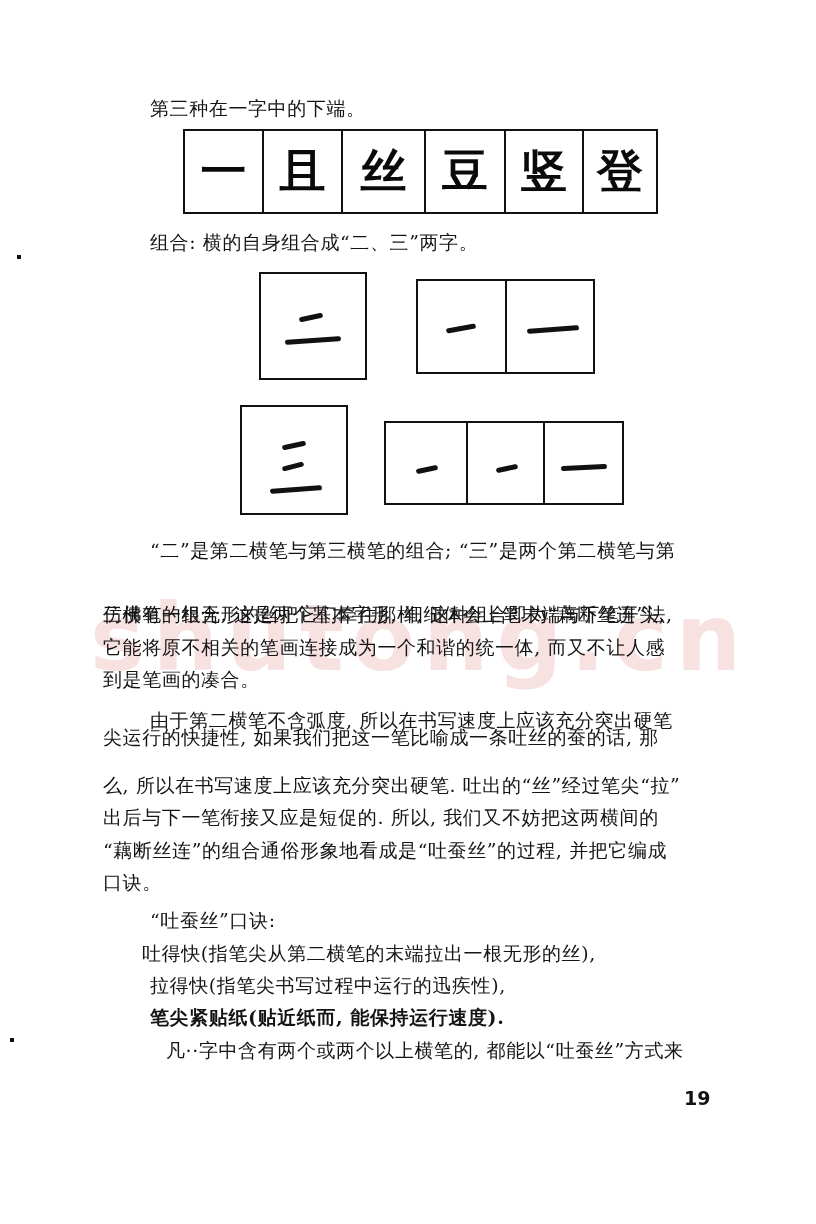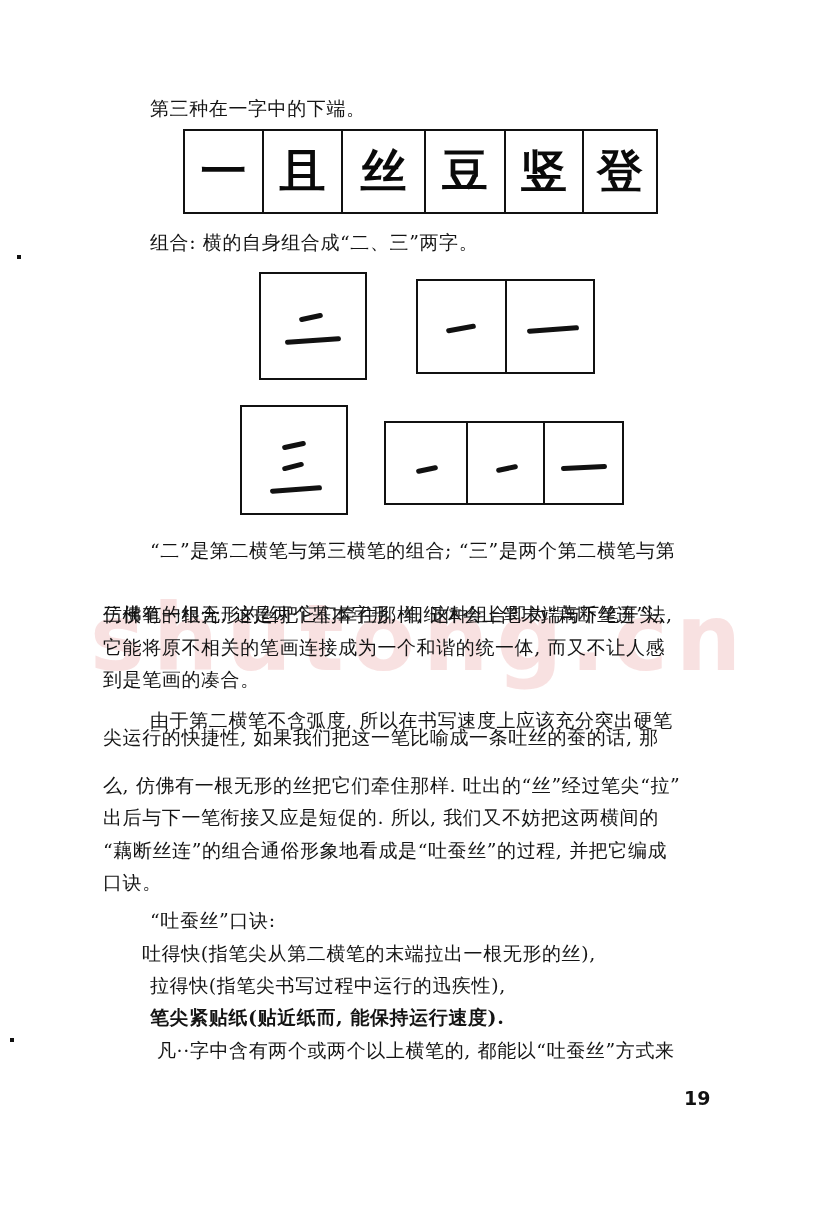--- a/index.html
+++ b/index.html
@@ -100,32 +100,32 @@
     <div class="line" style="left:150px; top:538px;">“二”是第二横笔与第三横笔的组合; “三”是两个第二横笔与第</div>
     <div class="line" style="left:103px; top:602px;">三横笔的组合. 这是两个基本字形, 细细体会上笔末端与下笔开头,</div>
     <div class="line" style="left:103px; top:602px;">仿佛有一根无形的丝把它们牵住那样, 这种组合即为“藕断丝连”法,</div>
     <div class="line" style="left:103px; top:635px;">它能将原不相关的笔画连接成为一个和谐的统一体, 而又不让人感</div>
     <div class="line" style="left:103px; top:667px;">到是笔画的凑合。</div>
   </div>
 
   <div>
     <div class="line" style="left:150px; top:708px;">由于第二横笔不含弧度, 所以在书写速度上应该充分突出硬笔</div>
     <div class="line" style="left:103px; top:725px;">尖运行的快捷性, 如果我们把这一笔比喻成一条吐丝的蚕的话, 那</div>
-    <div class="line" style="left:103px; top:773px;">么, 仿佛有一根无形的丝把它们牵住那样. 吐出的“丝”经过笔尖“拉”</div>
+    <div class="line" style="left:103px; top:773px;">么, 所以在书写速度上应该充分突出硬笔. 吐出的“丝”经过笔尖“拉”</div>
     <div class="line" style="left:103px; top:805px;">出后与下一笔衔接又应是短促的. 所以, 我们又不妨把这两横间的</div>
     <div class="line" style="left:103px; top:838px;">“藕断丝连”的组合通俗形象地看成是“吐蚕丝”的过程, 并把它编成</div>
     <div class="line" style="left:103px; top:870px;">口诀。</div>
   </div>
 
   <div>
     <div class="line" style="left:150px; top:908px;">“吐蚕丝”口诀:</div>
     <div class="line" style="left:142px; top:941px;">吐得快(指笔尖从第二横笔的末端拉出一根无形的丝),</div>
     <div class="line" style="left:150px; top:973px;">拉得快(指笔尖书写过程中运行的迅疾性),</div>
     <div class="line" style="left:150px; top:1005px;font-weight:bold;">笔尖紧贴纸(贴近纸而, 能保持运行速度).</div>
   </div>
 
-  <div class="line" style="left:157px; top:1038px;">凡··字中含有两个或两个以上横笔的, 都能以“吐蚕丝”方式来</div>
+  <div class="line" style="left:166px; top:1038px;">凡··字中含有两个或两个以上横笔的, 都能以“吐蚕丝”方式来</div>
 
   <div class="page-number">19</div>
 
   <div class="speck" style="left:17px; top:255px;"></div>
   <div class="speck" style="left:10px; top:1038px;"></div>
 </div>
 
 </body></html>

